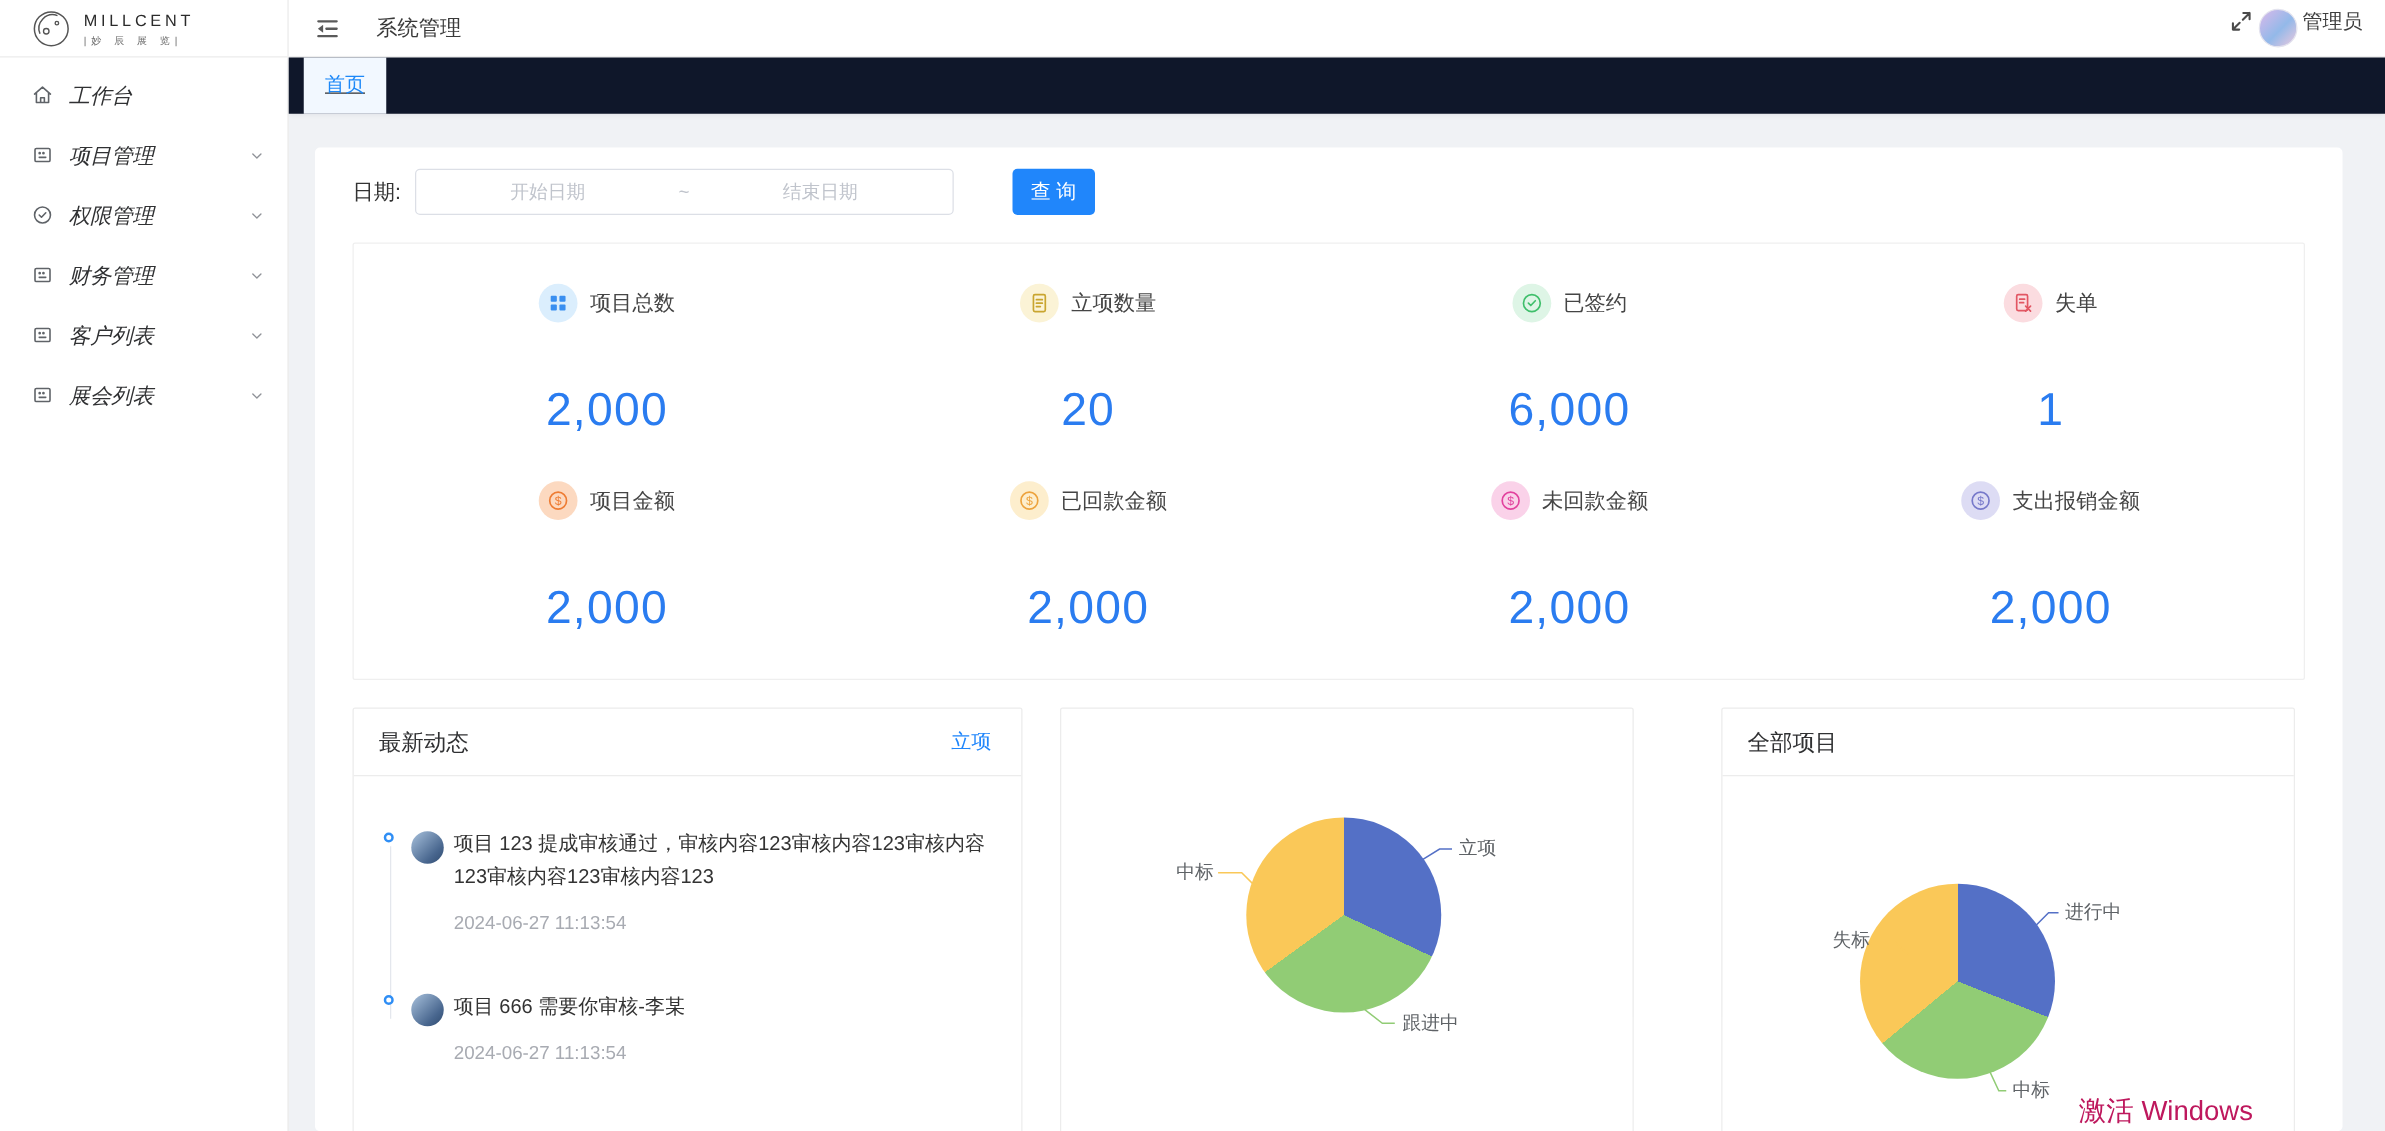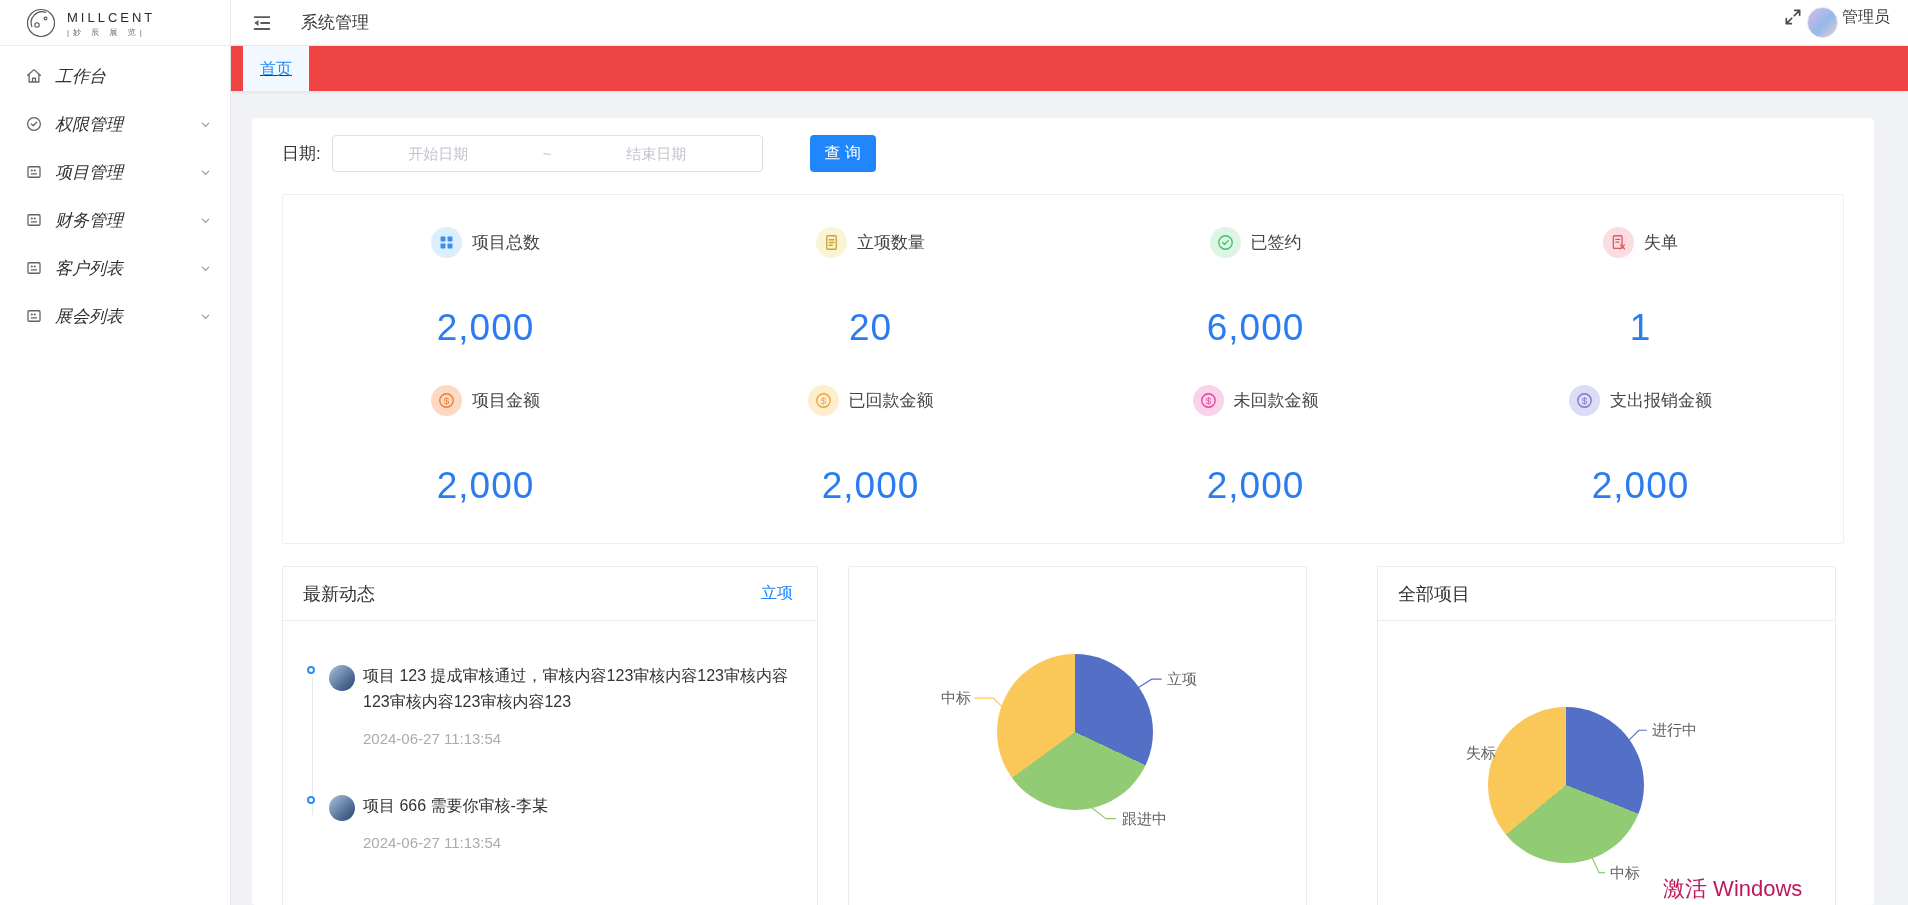--- a/index.html
+++ b/index.html
@@ -26,21 +26,21 @@
   .topbar { height:46px; background:#fff; border-bottom:1px solid #ececec; display:flex; align-items:center; padding:0 10px 0 20px; }
   .fold { width:22px; height:22px; cursor:pointer; display:flex; }
   .fold svg { width:22px; height:22px; stroke:#5a5a5a; stroke-width:2; stroke-linecap:round; fill:#5a5a5a; }
   .crumb { margin-left:28px; font-size:17px; color:#3a3a3a; }
   .top-right { margin-left:auto; display:flex; gap:4px; padding-right:8px; }
   .fsicon { width:20px; height:20px; cursor:pointer; display:flex; }
   .fsicon svg { width:20px; height:20px; stroke:#4a4a4a; stroke-width:2; fill:none; stroke-linecap:round; stroke-linejoin:round; }
   .avatar { width:31px; height:31px; border-radius:50%; background:linear-gradient(135deg,#cdb9ea 10%,#93b9e9 55%,#ecc9de 100%); border:1px solid #e3e3ee; cursor:pointer; }
   .uname { font-size:16px; color:#3f3f3f; cursor:pointer; }
 
-  .tabbar { height:45px; background:#ef4444; box-shadow:0 1px 4px rgba(0,21,41,.08); position:relative; z-index:2; display:flex; align-items:center;text-decoration:underline; }
+  .tabbar { height:45px; background:#0f172a; box-shadow:0 1px 4px rgba(0,21,41,.08); position:relative; z-index:2; display:flex; align-items:center;text-decoration:underline; }
   .tab { margin-left:12px; height:45px; line-height:45px; padding:0 17px; font-size:16px; color:#1d88f8; background:#f2f8ff; cursor:pointer; }
 
   
   .content { position:relative; flex:1; padding:27px 0 0 21px; overflow:hidden; }
   .card { width:1622px; height:787px; background:#fff; border-radius:4px; padding:17px 30px 0 30px; overflow:hidden; }
 
   .filter-row { display:flex; align-items:center; height:37px; }
   .filter-label { font-size:17px; color:#333; margin-right:11px; }
   .date-range { width:431px; height:37px; border:1px solid #dcdfe6; border-radius:4px; display:flex; align-items:center; background:#fff; padding:0 6px; }
   .date-range input { flex:1; border:none; outline:none; text-align:center; font-size:15px; color:#606266; background:transparent; font-family:inherit; }
@@ -127,41 +127,41 @@
         <span class="nav-ic">
           <svg viewBox="0 0 24 24">
               <path d="M3.5 11 12 3.5 20.5 11M5.5 9.5V20h13V9.5M10 20v-5h4v5"></path>
             </svg>
         </span>
         <span class="nav-label">工作台</span>
       </div>
       <div class="nav-item">
         <span class="nav-ic">
           <svg viewBox="0 0 24 24">
-              <circle cx="12" cy="12" r="8.5"></circle>
-              <path d="M8.5 12l2.4 2.4 4.6-4.8"></path>
-            </svg>
-        </span>
-        <span class="nav-label">权限管理</span>
-        <span class="chev">
-            <svg viewBox="0 0 24 24">
-              <path d="M6 9.5l6 6 6-6"></path>
-            </svg>
-          </span>
-      </div>
-      <div class="nav-item">
-        <span class="nav-ic">
-          <svg viewBox="0 0 24 24">
               <rect x="4" y="5" width="16" height="14" rx="1.5"></rect>
               <circle cx="9" cy="10" r="0.6" fill="#5f6368"></circle>
               <circle cx="13" cy="10" r="0.6" fill="#5f6368"></circle>
               <path d="M8.5 14.5h7"></path>
             </svg>
         </span>
         <span class="nav-label">项目管理</span>
+        <span class="chev">
+            <svg viewBox="0 0 24 24">
+              <path d="M6 9.5l6 6 6-6"></path>
+            </svg>
+          </span>
+      </div>
+      <div class="nav-item">
+        <span class="nav-ic">
+          <svg viewBox="0 0 24 24">
+              <circle cx="12" cy="12" r="8.5"></circle>
+              <path d="M8.5 12l2.4 2.4 4.6-4.8"></path>
+            </svg>
+        </span>
+        <span class="nav-label">权限管理</span>
         <span class="chev">
             <svg viewBox="0 0 24 24">
               <path d="M6 9.5l6 6 6-6"></path>
             </svg>
           </span>
       </div>
       <div class="nav-item">
         <span class="nav-ic">
           <svg viewBox="0 0 24 24">
               <rect x="4" y="5" width="16" height="14" rx="1.5"></rect>

